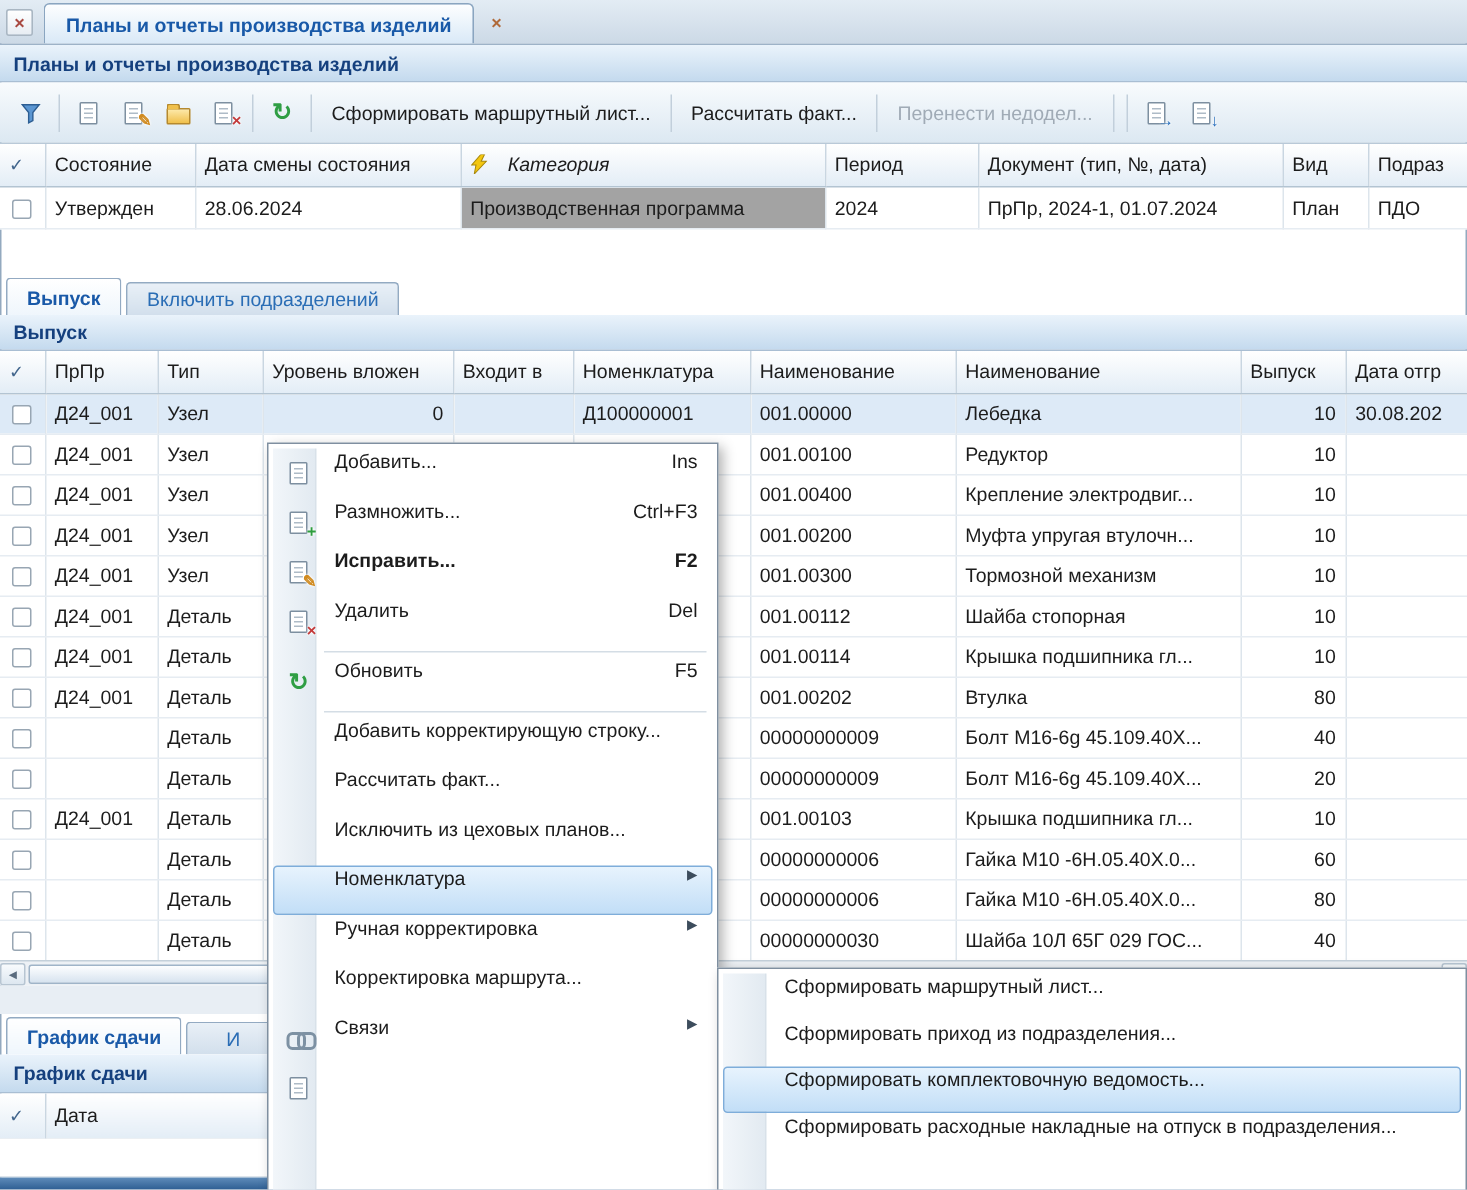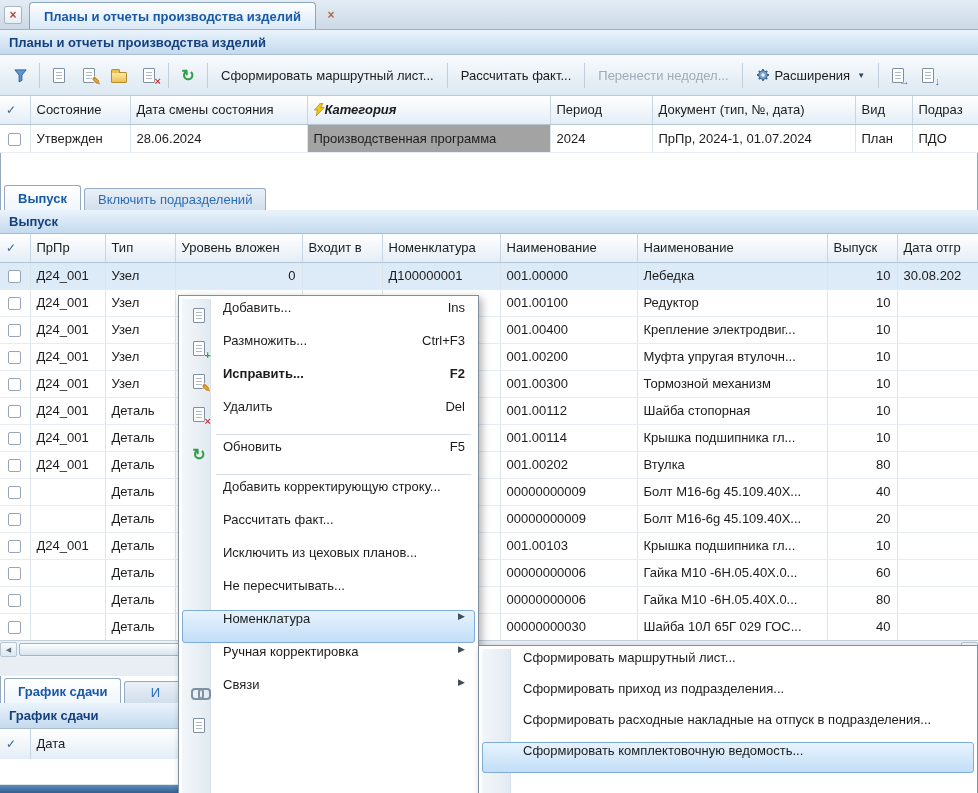--- a/index.html
+++ b/index.html
@@ -51,21 +51,21 @@
   .grid td{border-right:1px solid #dde5ec;border-bottom:1px solid #e6ecf2;padding:0 6px;white-space:nowrap;overflow:hidden}
   .upper td{height:28px}
   .main td{height:27px}
   .cc{text-align:center;padding:0}
   .cb{display:inline-block;width:13px;height:13px;border:1px solid #98a6b3;border-radius:2px;background:#fff;vertical-align:middle}
   .num{text-align:right;padding-right:12px}
   .upper{top:96px}
   .main{top:234px}
   .bottomgrid{top:729px}
   .bottomgrid th{height:30px}
-  .cath{display:flex;align-items:center;gap:0;font-weight:bold;font-style:italic}
+  .cath{display:flex;align-items:center;gap:14px;font-weight:normal;font-style:italic}
   .selcell{background:#a3a3a3}
   tr.sel td{background:#ddeaf7}
 
   
   .tabs-row{position:absolute;left:0;width:978px;display:flex;align-items:flex-end;padding-left:4px}
   .tabs-output{top:184px;height:26px}
   .tabs-schedule{top:676px;height:27px}
   .tab2{display:inline-flex;align-items:center;justify-content:center;height:24px;margin-right:3px;padding:0 13px;border:1px solid #93aac2;border-bottom:none;border-radius:3px 3px 0 0;color:#2a6db5;white-space:nowrap}
   .tab2.active{background:linear-gradient(#ffffff,#eff6fc);color:#1959a8;font-weight:bold;height:25px}
   .tab2.inactive{background:linear-gradient(#e9f0f7,#d2dfec);height:22px}
@@ -149,29 +149,20 @@
   <div class="tibtn">
       <span class="ic ic-refresh">↻</span>
     </div>
   <div class="tsep"></div>
   <div class="ttbtn">Сформировать маршрутный лист...</div>
   <div class="tsep"></div>
   <div class="ttbtn">Рассчитать факт...</div>
   <div class="tsep"></div>
   <div class="ttbtn disabled">Перенести недодел...</div>
   <div class="tsep"></div>
-  <div class="ttbtn">
-    <svg width="14" height="14" viewBox="0 0 14 14">
-      <path d="M7 1v12M1 7h12M2.8 2.8l8.4 8.4M11.2 2.8l-8.4 8.4" stroke="#46688e" stroke-width="1.8" fill="none"></path>
-      <circle cx="7" cy="7" r="4.3" fill="#7ba3cc" stroke="#37608c"></circle>
-      <circle cx="7" cy="7" r="1.7" fill="#eef4fa"></circle>
-    </svg>
-    <span>Расширения</span>
-    <span class="dd">▼</span>
-  </div>
   <div class="tsep"></div>
   <div class="tibtn">
       <span class="ic">
         <span class="i-page"></span>
         <span class="pbadge exp">→</span>
       </span>
     </div>
   <div class="tibtn">
       <span class="ic">
         <span class="i-page"></span>
@@ -518,32 +509,32 @@
     <div class="msep"></div>
     <div class="mi">
       <span class="mlab">Добавить корректирующую строку...</span>
     </div>
     <div class="mi">
       <span class="mlab">Рассчитать факт...</span>
     </div>
     <div class="mi">
       <span class="mlab">Исключить из цеховых планов...</span>
     </div>
-    <div class="mi">
-      <span class="mlab">Не пересчитывать...</span>
-    </div>
     <div class="mi hl">
       <span class="mlab">Номенклатура</span>
       <span class="marr">▶</span>
     </div>
     <div class="mi">
       <span class="mlab">Ручная корректировка</span>
       <span class="marr">▶</span>
     </div>
     <div class="mi">
+      <span class="mlab">Корректировка маршрута...</span>
+    </div>
+    <div class="mi">
       <span class="ic ic-links mico">
         <span class="i-links"></span>
       </span>
       <span class="mlab">Связи</span>
       <span class="marr">▶</span>
     </div>
     <div class="mi">
       <span class="ic ic-page-new mico">
         <span class="i-page"></span>
       </span>
@@ -551,22 +542,22 @@
     </div>
   </div>
 
 <div class="menu" id="submenu">
     <div class="smi">
       <span class="mlab">Сформировать маршрутный лист...</span>
     </div>
     <div class="smi">
       <span class="mlab">Сформировать приход из подразделения...</span>
     </div>
+    <div class="smi hl">
+      <span class="mlab">Сформировать комплектовочную ведомость...</span>
+    </div>
     <div class="smi">
       <span class="mlab">Сформировать расходные накладные на отпуск в подразделения...</span>
     </div>
-    <div class="smi hl">
-      <span class="mlab">Сформировать комплектовочную ведомость...</span>
-    </div>
     <div class="smi">
       <span class="mlab"></span>
     </div>
   </div>
 
 </body></html>

